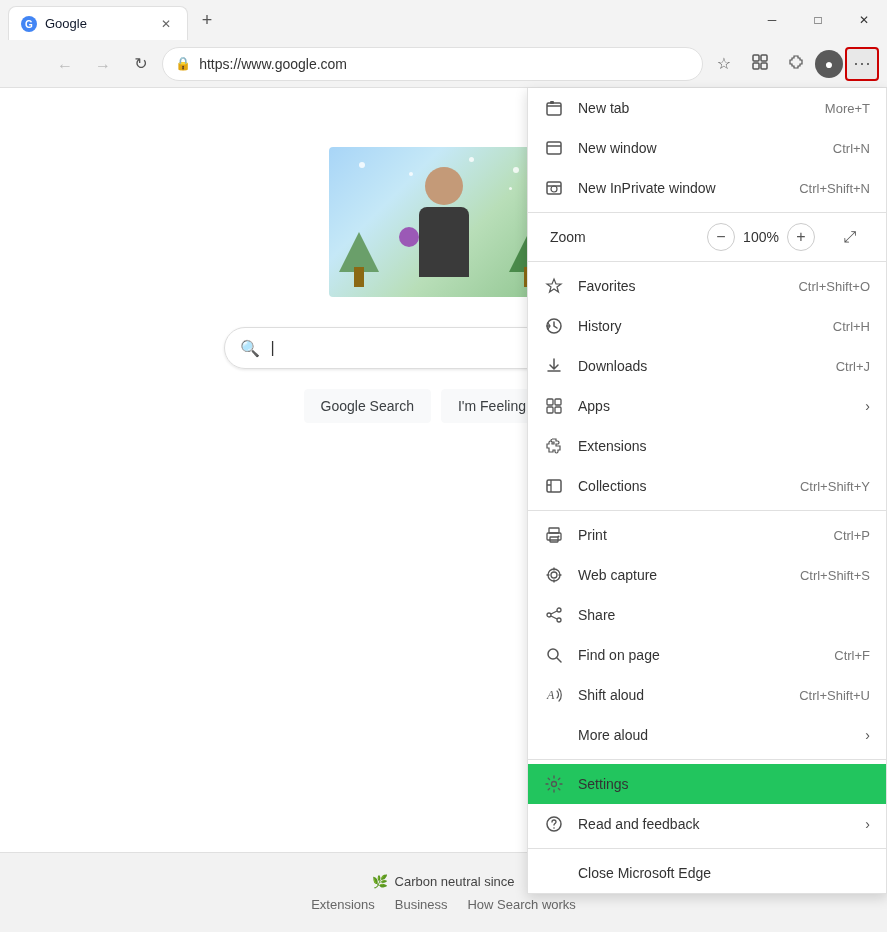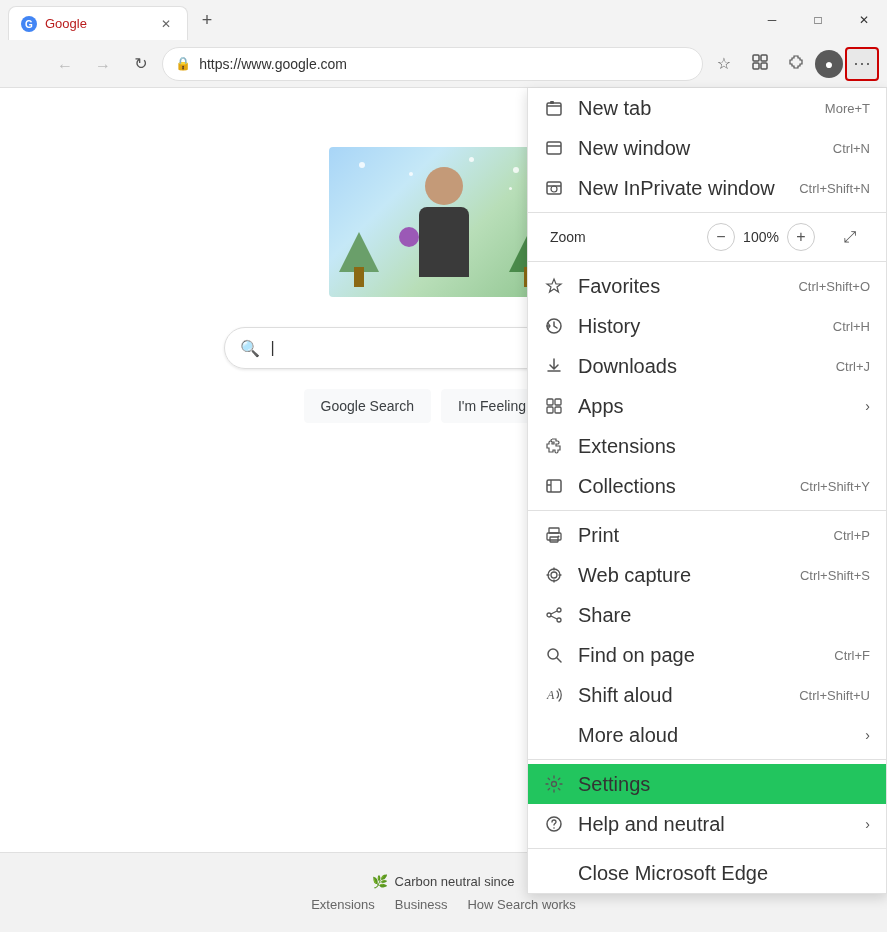--- a/index.html
+++ b/index.html
@@ -33,21 +33,21 @@
     }
     .tab-favicon {
       width: 16px;
       height: 16px;
       display: flex;
       align-items: center;
       justify-content: center;
     }
     .tab-title {
       font-size: 13px;
-      color: #b91c1c;
+      color: #0f172a;
       flex: 1;
     }
     .tab-close {
       width: 18px;
       height: 18px;
       border-radius: 50%;
       display: flex;
       align-items: center;
       justify-content: center;
       font-size: 12px;
@@ -357,21 +357,21 @@
       height: 20px;
       display: flex;
       align-items: center;
       justify-content: center;
       color: #555;
       font-size: 16px;
       flex-shrink: 0;
     }
     .menu-item-label {
       flex: 1;
-      font-size: 20px;
+      font-size: 14px;
       color: #333;
     }
     .menu-item-shortcut {
       font-size: 13px;
       color: #777;
     }
     .menu-item-arrow {
       font-size: 14px;
       color: #555;
     }
@@ -756,21 +756,21 @@
   </div>
 
   <div class="menu-item">
     <div class="menu-item-icon">
       <svg width="18" height="18" viewBox="0 0 18 18" fill="none">
         <circle cx="9" cy="9" r="7" stroke="#555" stroke-width="1.5"></circle>
         <path d="M7 7c0-1.1.9-2 2-2s2 .9 2 2-2 2-2 3" stroke="#555" stroke-width="1.3" stroke-linecap="round"></path>
         <circle cx="9" cy="13" r="0.8" fill="#555"></circle>
       </svg>
     </div>
-    <span class="menu-item-label">Help and neutral</span>
+    <span class="menu-item-label">Read and feedback</span>
     <span class="menu-item-shortcut"></span>
     <span class="menu-item-arrow">›</span>
   </div>
 
   <div class="menu-divider"></div>
 
   <div class="menu-item">
     <div class="menu-item-icon"></div>
     <span class="menu-item-label">Close Microsoft Edge</span>
   </div>

